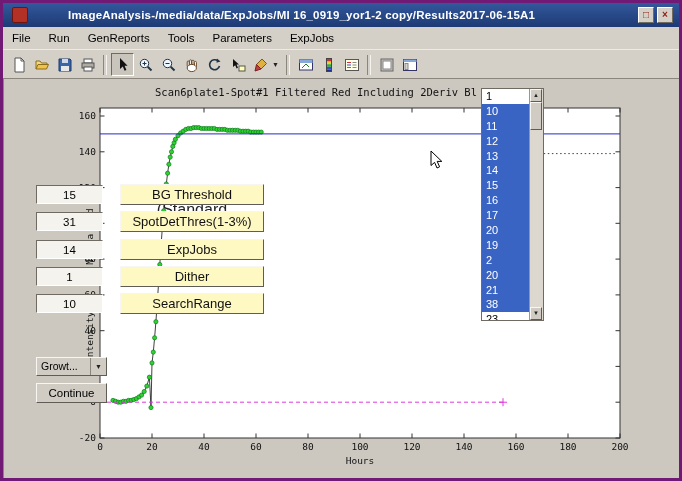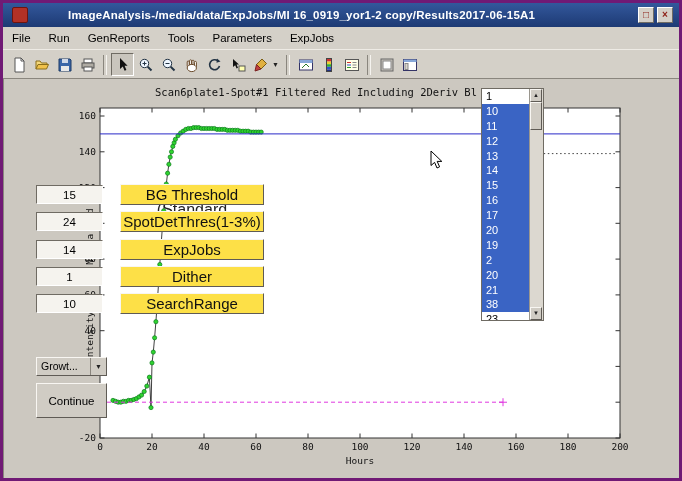--- a/index.html
+++ b/index.html
@@ -30,31 +30,31 @@
   
   .figure{position:absolute;top:75px;left:0;right:0;bottom:0;background:#ccc8c0;
     border-top:1px solid #8a867e;border-left:1px solid #8a867e;}
   #plot-svg{position:absolute;top:0;left:0;}
   #plot-svg text.tk{font:9.5px "DejaVu Sans Mono",monospace;fill:#111;}
   #plot-svg text.ttl{font:10.5px "DejaVu Sans Mono",monospace;fill:#111;}
   
   .edit{position:absolute;left:33px;width:67px;height:19px;background:#f5f3ee;
     border-top:1px solid #6f6b63;border-left:1px solid #6f6b63;border-right:1px solid #fff;border-bottom:1px solid #fff;
     font-size:11.5px;display:flex;align-items:center;justify-content:center;box-sizing:border-box;color:#000;}
-  .pbtn{position:absolute;left:117px;width:144px;height:21px;background:#fde047;
+  .pbtn{position:absolute;left:117px;width:144px;height:21px;background:#fef9c3;
     border-top:1px solid #f8f6f2;border-left:1px solid #f8f6f2;border-right:1px solid #5f5b55;border-bottom:1px solid #5f5b55;
-    font-size:15px;display:flex;align-items:center;justify-content:center;box-sizing:border-box;color:#111;white-space:nowrap;}
+    font-size:13px;display:flex;align-items:center;justify-content:center;box-sizing:border-box;color:#111;white-space:nowrap;}
   .sub-label{position:absolute;left:118px;top:202px;width:142px;height:7px;overflow:hidden;
     font-size:16px;line-height:10px;text-align:center;color:#222;}
   .combo{position:absolute;left:33px;top:354px;width:71px;height:19px;background:#d0ccc4;
     border-top:1px solid #f8f6f2;border-left:1px solid #f8f6f2;border-right:1px solid #5f5b55;border-bottom:1px solid #5f5b55;
     display:flex;box-sizing:border-box;}
   .combo-text{flex:1;font-size:10.5px;line-height:16px;padding-left:4px;white-space:nowrap;overflow:hidden;color:#000;}
   .combo-btn{width:15px;border-left:1px solid #8a867e;display:flex;align-items:center;justify-content:center;font-size:7px;color:#222;}
-  .continue-btn{position:absolute;left:33px;top:380px;width:71px;height:35px;background:#d0ccc4;
+  .continue-btn{position:absolute;left:33px;top:380px;width:71px;height:20px;background:#d0ccc4;
     border-top:1px solid #f8f6f2;border-left:1px solid #f8f6f2;border-right:1px solid #5f5b55;border-bottom:1px solid #5f5b55;
     font-size:11.5px;display:flex;align-items:center;justify-content:center;box-sizing:border-box;color:#000;}
   
   .listbox{position:absolute;left:478px;top:85px;width:63px;height:233px;background:#fff;
     border:1px solid #6f6b63;box-sizing:border-box;overflow:hidden;display:flex;}
   .list-items{flex:1;display:flex;flex-direction:column;overflow:hidden;}
   .list-item{flex:0 0 14.9px;height:14.9px;font-size:11px;line-height:14.9px;padding-left:4px;background:#fff;color:#000;}
   .list-item.sel{background:#3a64c4;color:#fff;}
   .list-scroll{width:13px;background:#dcd8d0;border-left:1px solid #9a968e;position:relative;flex:0 0 13px;}
   .scroll-btn{position:absolute;left:0;width:12px;height:13px;background:#d0ccc4;
@@ -352,21 +352,21 @@
       <circle cx="258.2" cy="129.1" r="2.1" fill="#2fd32f" stroke="#0c7a1c" stroke-width="0.7"></circle>
       <line x1="97" y1="130.9" x2="617" y2="130.9" stroke="#2929c8"></line>
       <line x1="97.0" y1="399.2" x2="500.0" y2="399.2" stroke="#e038e0" stroke-dasharray="4 3"></line>
       <path d="M496,399.22222222222223 H504 M500,395.22222222222223 V403.22222222222223" stroke="#e038e0" fill="none"></path>
       <line x1="479.2" y1="150.6" x2="611.8" y2="150.6" stroke="#444444" stroke-dasharray="1.5 2.6"></line>
     </svg>
 
   <div class="edit" style="top:182px">15</div>
   <div class="pbtn" style="top:181px">BG Threshold</div>
   <div class="sub-label">(Standard Deviations)</div>
-  <div class="edit" style="top:209px">24</div>
+  <div class="edit" style="top:209px">31</div>
   <div class="pbtn" style="top:208px">SpotDetThres(1-3%)</div>
   <div class="edit" style="top:237px">14</div>
   <div class="pbtn" style="top:236px">ExpJobs</div>
   <div class="edit" style="top:264px">1</div>
   <div class="pbtn" style="top:263px">Dither</div>
   <div class="edit" style="top:291px">10</div>
   <div class="pbtn" style="top:290px">SearchRange</div>
 
   <div class="combo">
     <span class="combo-text">Growt...</span>

